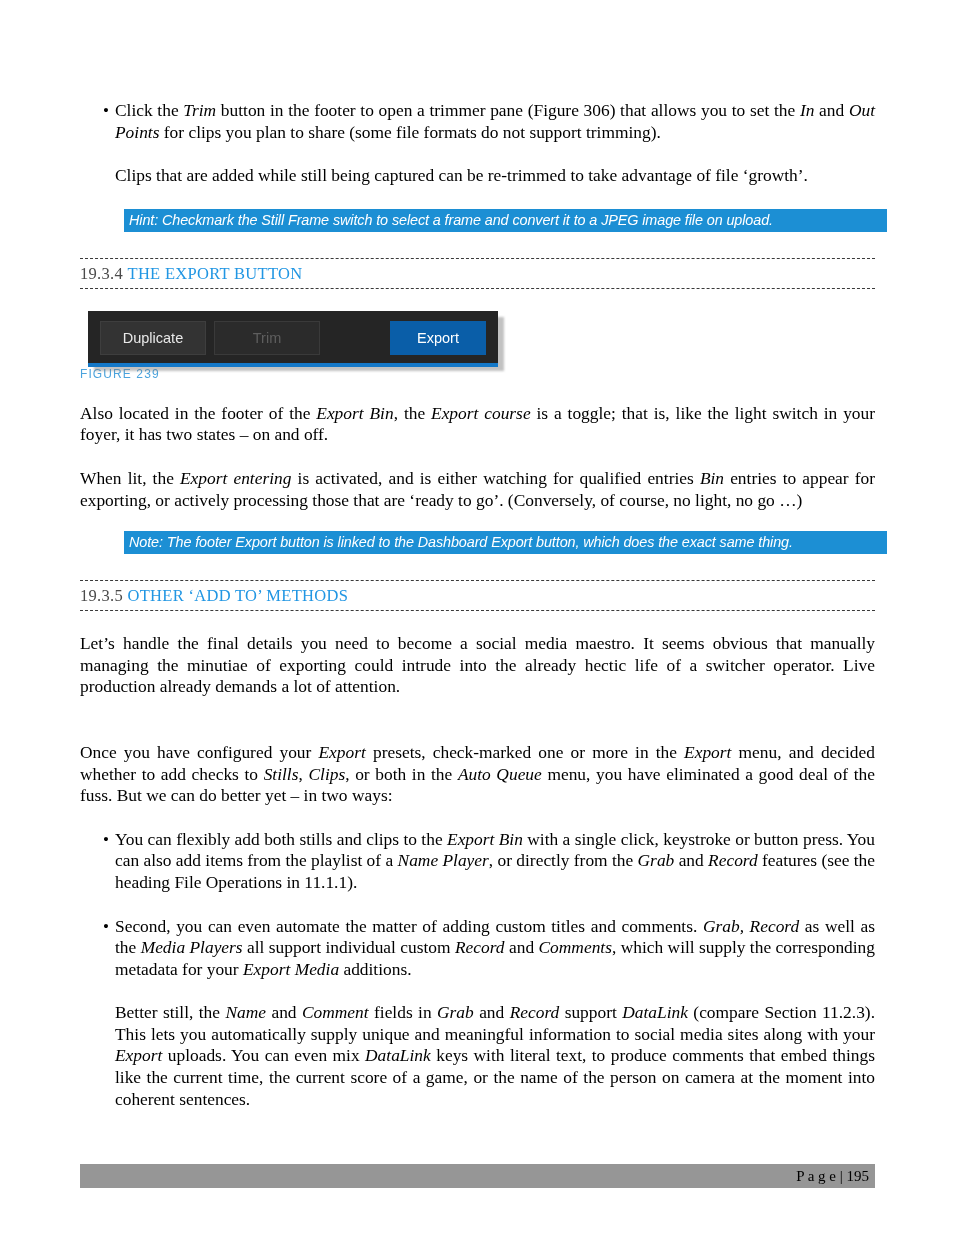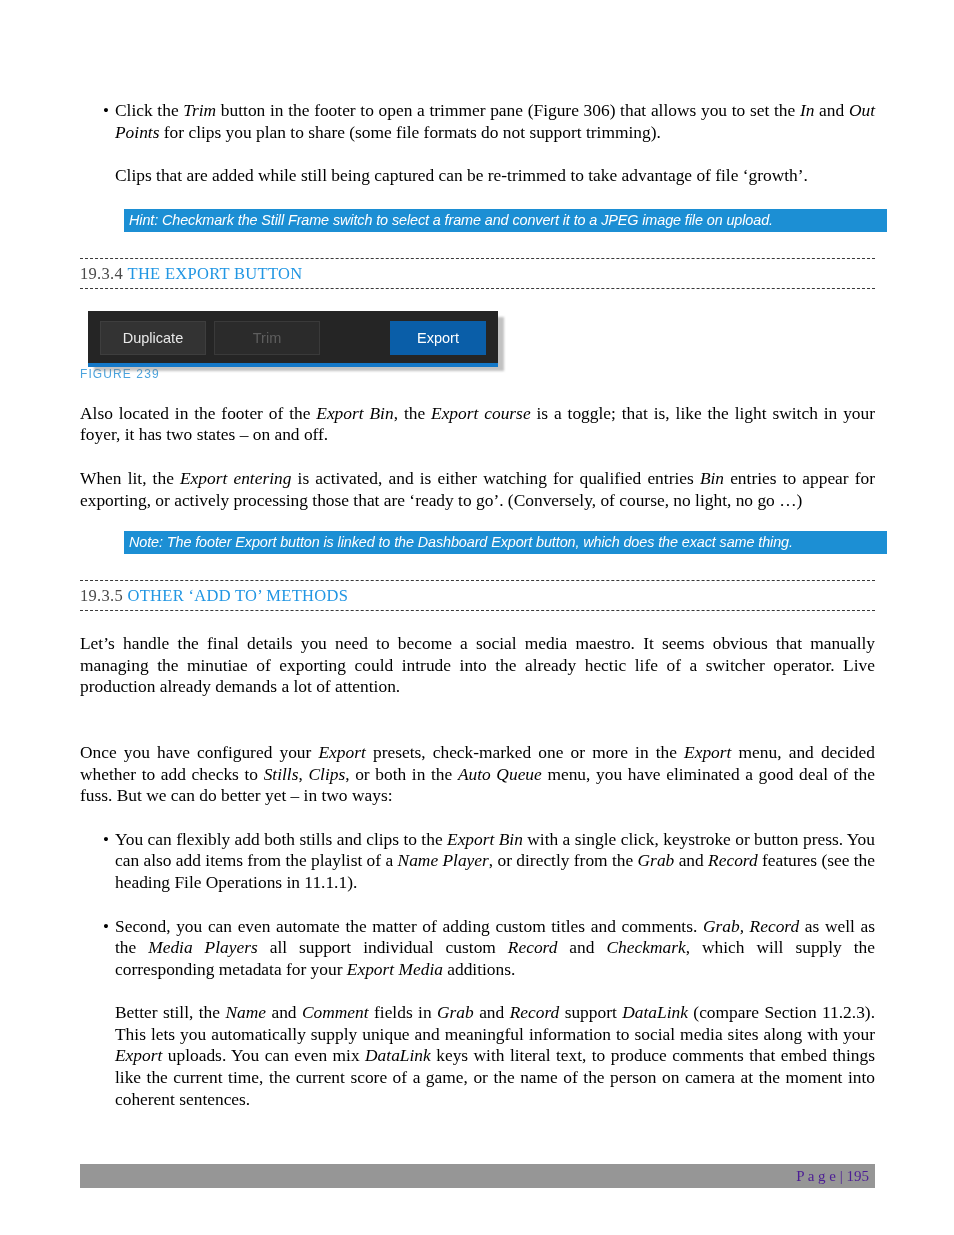--- a/index.html
+++ b/index.html
@@ -161,21 +161,21 @@
   }
 
   
   .footer-bar {
     position: absolute;
     left: 80px;
     top: 1164px;
     width: 795px;
     height: 24px;
     background: #969696;
-    color: #4c1d95;
+    color: #000000;
     display: flex;
     align-items: center;
     justify-content: flex-end;
     padding-right: 6px;
     font-family: "Liberation Serif", serif;
     font-size: 15px;
   }
 </style>
 </head>
 <body>
@@ -260,21 +260,21 @@
       <div class="bullet-body">
         <p>You can flexibly add both stills and clips to the <em>Export Bin</em> with a single click, keystroke or button press. You can also add items from the playlist of a <em>Name Player</em>, or directly from the <em>Grab</em> and <em>Record</em> features (see the heading File Operations in 11.1.1).</p>
       </div>
     </div>
 
     <div class="gap-md"></div>
 
     <div class="bullet-row">
       <div class="bullet-mark">•</div>
       <div class="bullet-body">
-        <p>Second, you can even automate the matter of adding custom titles and comments.  <em>Grab, Record</em> as well as the <em>Media Players</em> all support individual custom <em>Record</em> and <em>Checkmark</em>, which will supply the corresponding metadata for your <em>Export Media</em> additions.</p>
+        <p>Second, you can even automate the matter of adding custom titles and comments.  <em>Grab, Record</em> as well as the <em>Media Players</em> all support individual custom <em>Record</em> and <em>Comments</em>, which will supply the corresponding metadata for your <em>Export Media</em> additions.</p>
       </div>
     </div>
 
     <div class="gap-md"></div>
 
     <div class="bullet-row">
       <div class="bullet-mark"></div>
       <div class="bullet-body">
         <p>Better still, the <em>Name</em> and <em>Comment</em> fields in <em>Grab</em> and <em>Record</em> support <em>DataLink</em> (compare Section 11.2.3). This lets you automatically supply unique and meaningful information to social media sites along with your <em>Export</em> uploads.  You can even mix <em>DataLink</em> keys with literal text, to produce comments that embed things like the current time, the current score of a game, or the name of the person on camera at the moment into coherent sentences.</p>
       </div>

